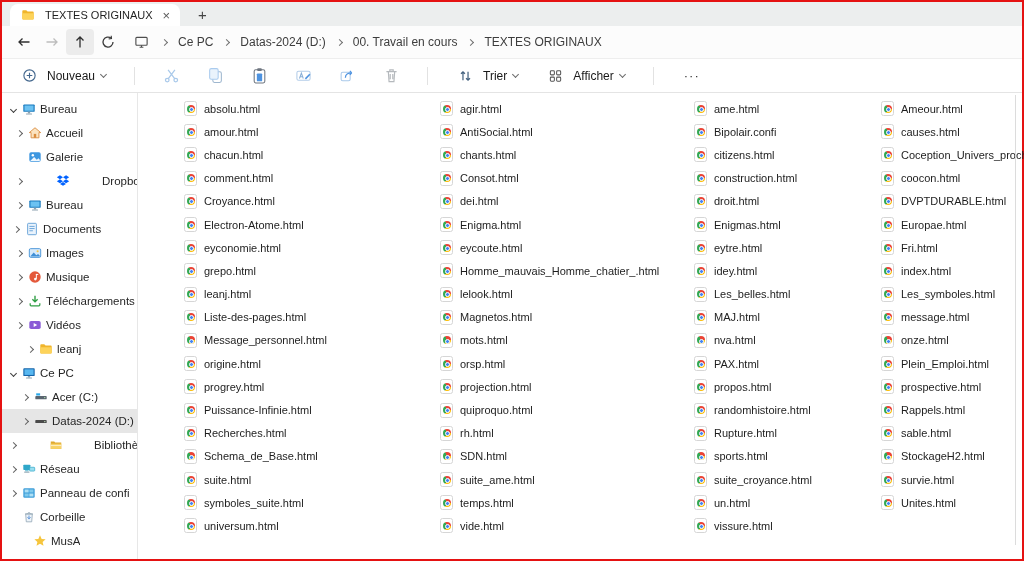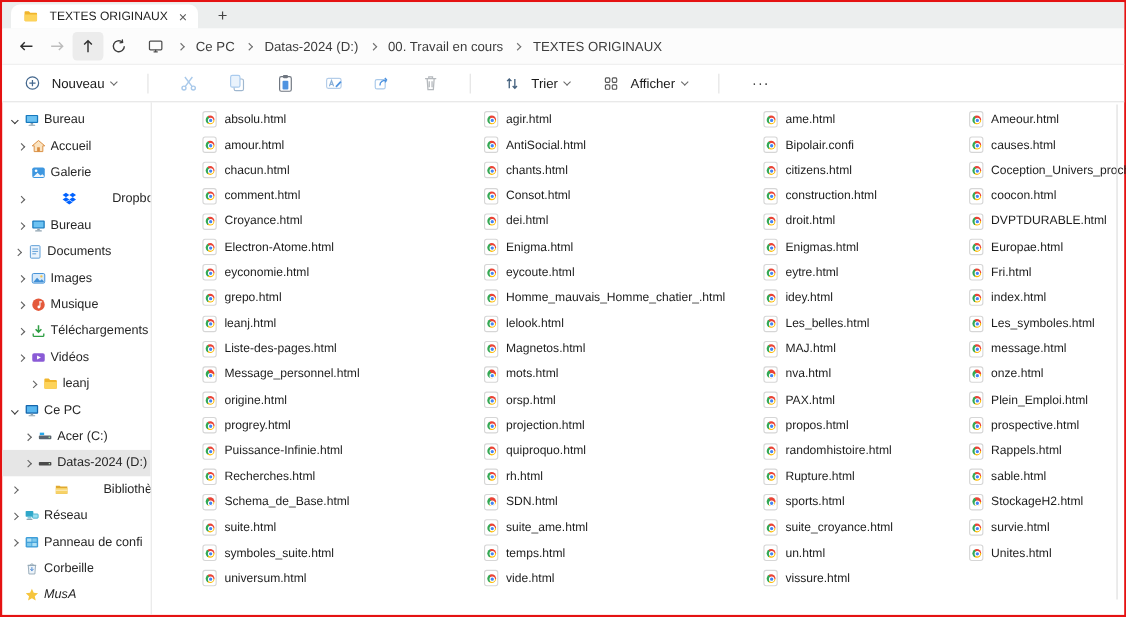--- a/index.html
+++ b/index.html
@@ -385,21 +385,21 @@
           <span class="icn">
             <svg width="14" height="14" viewBox="0 0 16 16">
               <path d="M4.2 4.5H11.8L11.1 13.5H4.9Z" fill="#eef4f9" stroke="#8fa3b2" stroke-width="0.9"></path>
               <path d="M3.5 4.5H12.5" stroke="#8fa3b2" stroke-width="0.9"></path>
               <path d="M6.5 4.3Q6.5 3 8 3Q9.5 3 9.5 4.3" fill="none" stroke="#8fa3b2" stroke-width="0.9"></path>
               <path d="M8 6.3V10.5M6.2 8.2L8 10L9.8 8.2" fill="none" stroke="#3f7fd1" stroke-width="0.9"></path>
             </svg>
           </span>
           <span class="slabel">Corbeille</span>
         </div>
-        <div class="side-item" style="padding-left: 5px; font-style: italic;">
+        <div class="side-item" style="padding-left: 16px;">
           <span class="tw none"></span>
           <span class="icn">
             <svg width="14" height="14" viewBox="0 0 16 16">
               <path d="M8 1.5L9.9 5.6L14.4 6.1L11 9.1L12 13.5L8 11.2L4 13.5L5 9.1L1.6 6.1L6.1 5.6Z" fill="#f6c53d"></path>
             </svg>
           </span>
           <span class="slabel">MusA</span>
         </div>
       </div>
     <div class="content">

